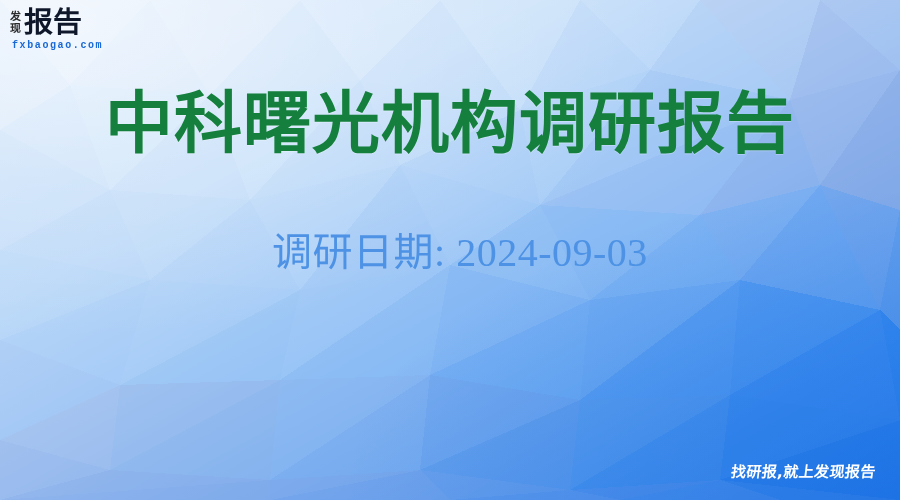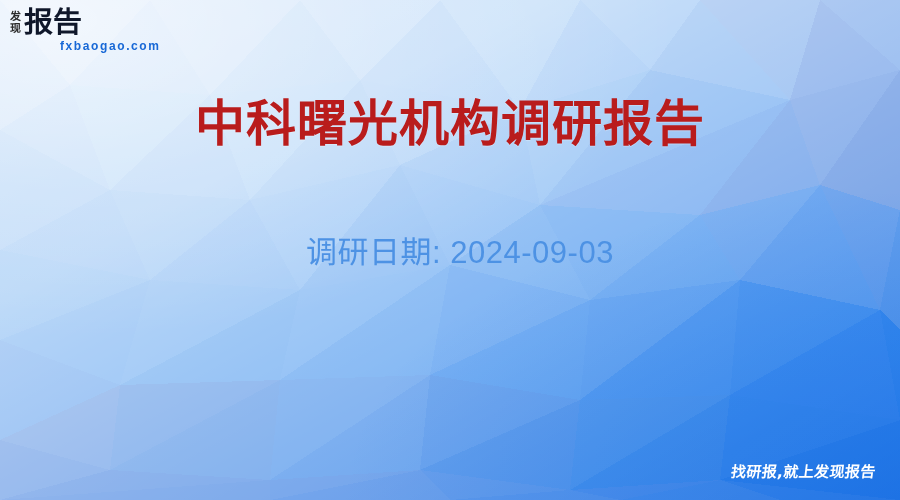--- a/index.html
+++ b/index.html
@@ -71,58 +71,57 @@
     line-height: 29px;
     font-weight: 800;
     color: #0f172a;
     letter-spacing: 0px;
     font-family: "DejaVu Sans", sans-serif;
   }
   #logo-url {
     position: absolute;
     left: 2px;
     top: 33px;
-    font-size: 12px;
+    font-size: 10px;
     line-height: 10px;
     font-weight: 700;
     color: #1868d6;
     letter-spacing: 1.6px;
-    font-family: Liberation Sans, sans-serif;
-    margin-left: 48px;
+    font-family: Liberation Mono, monospace;
   }
 
   
   #title {
     position: absolute;
     left: 0;
     right: 0;
     top: 92px;
     text-align: center;
-    font-size: 50px;
+    font-size: 68px;
     line-height: 64px;
     font-weight: 800;
-    color: #b91c1c;
+    color: #15803d;
     letter-spacing: 1px;
     font-family: "DejaVu Sans", sans-serif;
     text-shadow: 0 1px 0 rgba(255,255,255,0.25);
   }
 
   
   #subtitle {
     position: absolute;
     left: 0;
     right: 0;
     top: 233px;
     text-align: center;
-    font-size: 31px;
+    font-size: 40px;
     line-height: 40px;
     font-weight: 400;
     color: #4d92e4;
     letter-spacing: 0.5px;
-    font-family: Liberation Sans, sans-serif;
+    font-family: Liberation Serif, serif;
     margin-left: 20px;
   }
 
   
   #footer-slogan {
     position: absolute;
     right: 24px;
     bottom: 18px;
     font-size: 15px;
     line-height: 19px;

